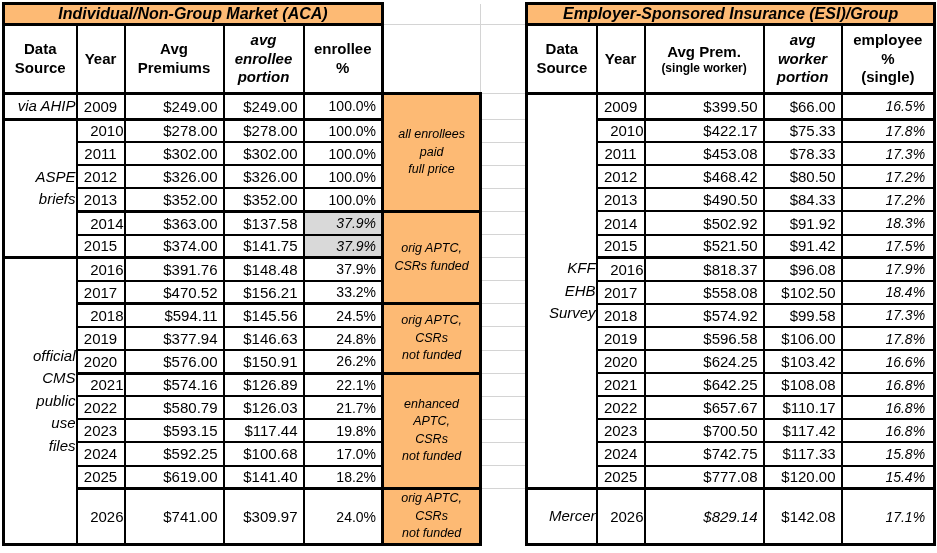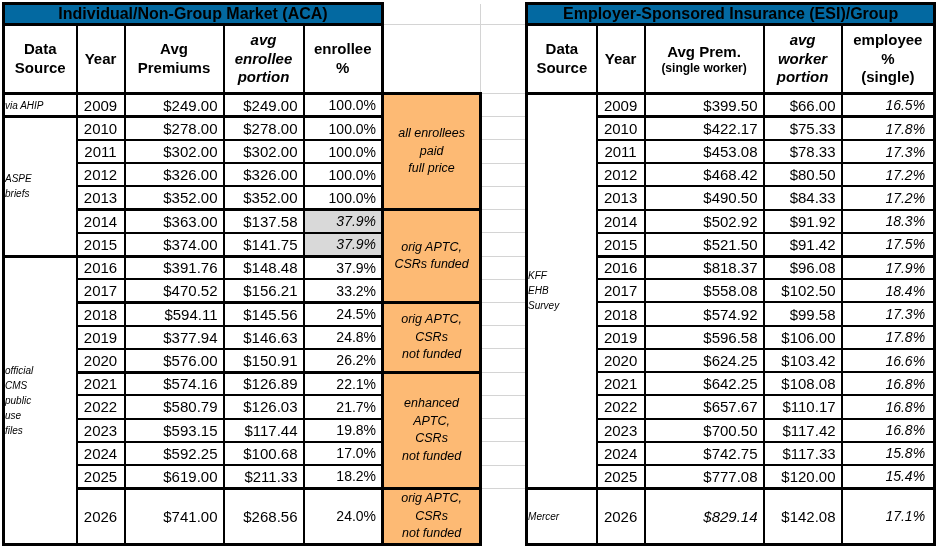--- a/index.html
+++ b/index.html
@@ -9,45 +9,45 @@
     position:relative;overflow:hidden;
   }
   #sheet{position:absolute;left:0;top:0;width:937px;height:553px;background:#fff;}
   table.grid{
     position:absolute;left:2px;top:2px;
     width:933px;height:544px;
     border-collapse:collapse;table-layout:fixed;
   }
   td,th{padding:0;margin:0;overflow:hidden;vertical-align:middle;font-weight:normal;}
   .bcell{border:2px solid #000;background:#fff;}
-  .title{border:3px solid #000;font-weight:bold;font-size:16px;text-align:center;background:#0369a1;}
+  .title{border:3px solid #000;font-weight:bold;font-size:16px;text-align:center;background:#fdba74;font-style:italic;}
   .h{font-weight:bold;font-size:15px;text-align:center;line-height:1.25;}
   .it{font-style:italic;}
   .pre{white-space:pre-line;}
   .blk{display:block;line-height:1.2;}
   .sub{font-size:12px;}
-  .src{font-style:italic;text-align:left;white-space:pre-line;font-size:10px;line-height:1.5;border-bottom-width:3px;}
+  .src{font-style:italic;text-align:right;white-space:pre-line;font-size:15px;line-height:1.5;border-bottom-width:3px;}
   .col-lsrc{border-left-width:3px;}
   .col-rsrc{border-left-width:3px;}
   .col-lpct{border-right-width:3px;}
   .col-rpct{border-right-width:3px;}
   .ann{
     border:3px solid #000;font-style:italic;font-size:12.5px;
     text-align:center;white-space:pre-line;line-height:1.4;background:#fdba74;
   }
   .ann-head,.ann-sub{border:none;border-right:1px solid #d4d4d4;background:#fff;}
   .ann-sub{border-top:1px solid #d4d4d4;}
   .gap-head{border:none;background:#fff;}
   .gap,.gap-sub{border:none;border-top:1px solid #d4d4d4;background:#fff;}
   .yr{text-align:center;font-size:15px;}
   .money{text-align:right;padding-right:5px;font-size:15px;}
   .pct{text-align:right;padding-right:5px;font-size:14px;}
   .rpct{padding-right:8px;font-style:italic;}
   .shaded{background:#d9d9d9;font-style:italic;}
-  .sec{border-top-width:3px;}
+  .sec{border-top-width:3px;text-align:right;}
   tr.title-row{height:21px;}
   tr.header-row{height:69px;}
   tr.trow{height:23px;}
   tr.tall{height:53px;}
   .header-row .bcell{border-bottom-width:3px;}
   tr.tall td:not(.gap){border-bottom-width:3px;}
 </style>
 </head>
 <body>
 
@@ -298,32 +298,32 @@
           <td class="bcell pct col-lpct">17.0%</td>
           <td class="gap"></td>
           <td class="bcell yr">2024</td>
           <td class="bcell money">$742.75</td>
           <td class="bcell money">$117.33</td>
           <td class="bcell pct rpct col-rpct">15.8%</td>
         </tr>
         <tr class="trow">
           <td class="bcell yr">2025</td>
           <td class="bcell money">$619.00</td>
-          <td class="bcell money">$211.33</td>
+          <td class="bcell money">$141.40</td>
           <td class="bcell pct col-lpct">18.2%</td>
           <td class="gap"></td>
           <td class="bcell yr">2025</td>
           <td class="bcell money">$777.08</td>
           <td class="bcell money">$120.00</td>
           <td class="bcell pct rpct col-rpct">15.4%</td>
         </tr>
         <tr class="tall">
           <td class="bcell yr sec">2026</td>
           <td class="bcell money sec">$741.00</td>
-          <td class="bcell money sec">$268.56</td>
+          <td class="bcell money sec">$309.97</td>
           <td class="bcell pct col-lpct sec">24.0%</td>
           <td class="ann" rowspan="1">orig APTC,
 CSRs
 not funded</td>
           <td class="gap"></td>
           <td class="bcell src col-rsrc" rowspan="1">Mercer</td>
           <td class="bcell yr sec">2026</td>
           <td class="bcell money sec it">$829.14</td>
           <td class="bcell money sec">$142.08</td>
           <td class="bcell pct rpct col-rpct sec it">17.1%</td>

